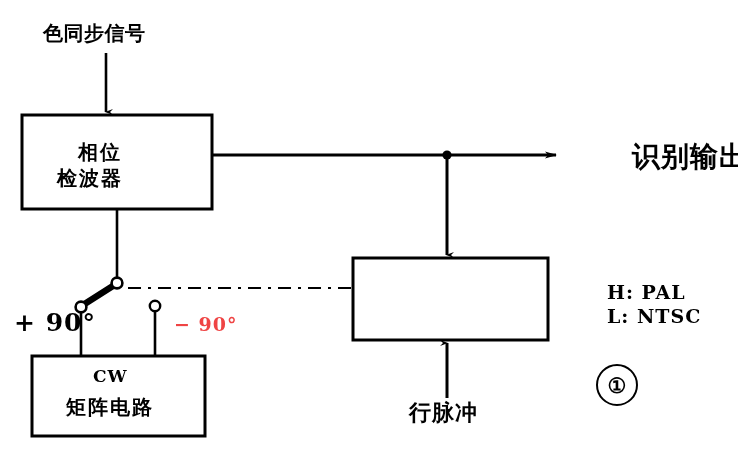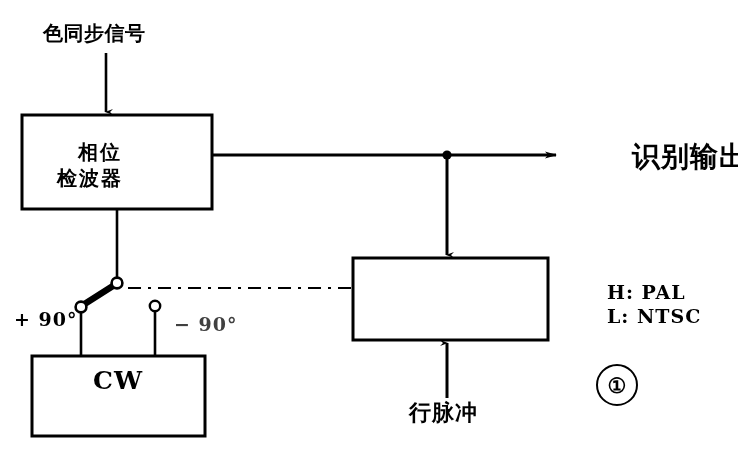--- a/index.html
+++ b/index.html
@@ -52,21 +52,21 @@
   }
   #phase-detector-line2 {
     left: 57px;
     top: 168px;
     font-size: 20px;
     letter-spacing: 2px;
   }
   #cw-matrix-line1 {
     left: 93px;
     top: 368px;
-    font-size: 25px;
+    font-size: 17px;
     font-family: "DejaVu Serif", "Liberation Serif", serif;
     letter-spacing: 1px;
   }
   #cw-matrix-line2 {
     left: 66px;
     top: 397px;
     font-size: 20px;
     letter-spacing: 2px;
   }
   #bistable-label {
@@ -84,31 +84,31 @@
   }
   #line-pulse-label {
     left: 409px;
     top: 401px;
     font-size: 22px;
     letter-spacing: 1px;
   }
   #phase-plus-label {
     left: 14px;
     top: 310px;
-    font-size: 19px;
+    font-size: 25px;
     font-family: "DejaVu Serif", "Liberation Serif", serif;
     letter-spacing: 1px;
   }
   #phase-minus-label {
     left: 174px;
     top: 315px;
     font-size: 19px;
     font-family: "DejaVu Serif", "Liberation Serif", serif;
     letter-spacing: 1px;
-    color: #404040;
+    color: #ef4444;
   }
   #legend-high-label {
     left: 607px;
     top: 283px;
     font-size: 19px;
     font-family: "DejaVu Serif", "Liberation Serif", serif;
     letter-spacing: 1px;
   }
   #legend-low-label {
     left: 607px;
@@ -182,20 +182,21 @@
   </svg>
 
   <div class="lbl cjk" id="burst-input-label">色同步信号</div>
 
   <div class="lbl cjk" id="phase-detector-line1">相位</div>
 
   <div class="lbl cjk" id="phase-detector-line2">检波器</div>
 
   <div class="lbl" id="cw-matrix-line1">CW</div>
 
+  <div class="lbl cjk" id="cw-matrix-line2">矩阵电路</div>
 
 
   <div class="lbl cjk" id="identification-output-label">识别输出</div>
 
   <div class="lbl cjk" id="line-pulse-label">行脉冲</div>
 
   <div class="lbl" id="phase-plus-label">+ 90°</div>
 
   <div class="lbl" id="phase-minus-label">− 90°</div>
 

